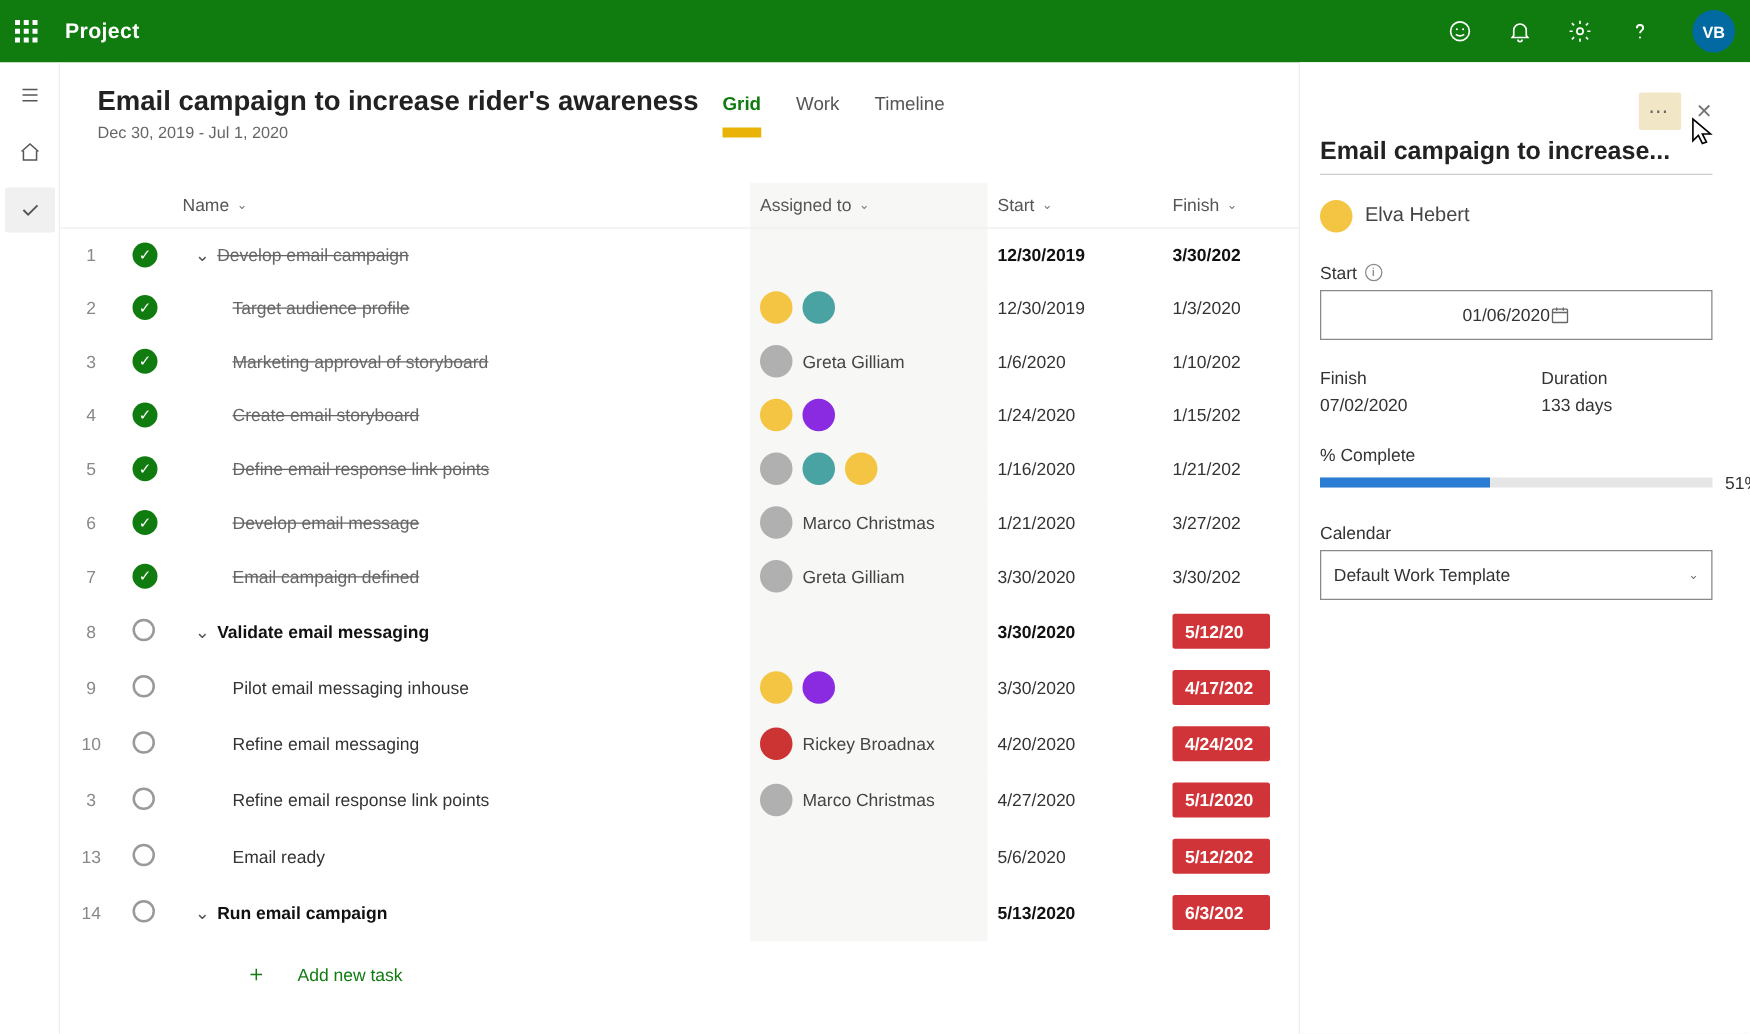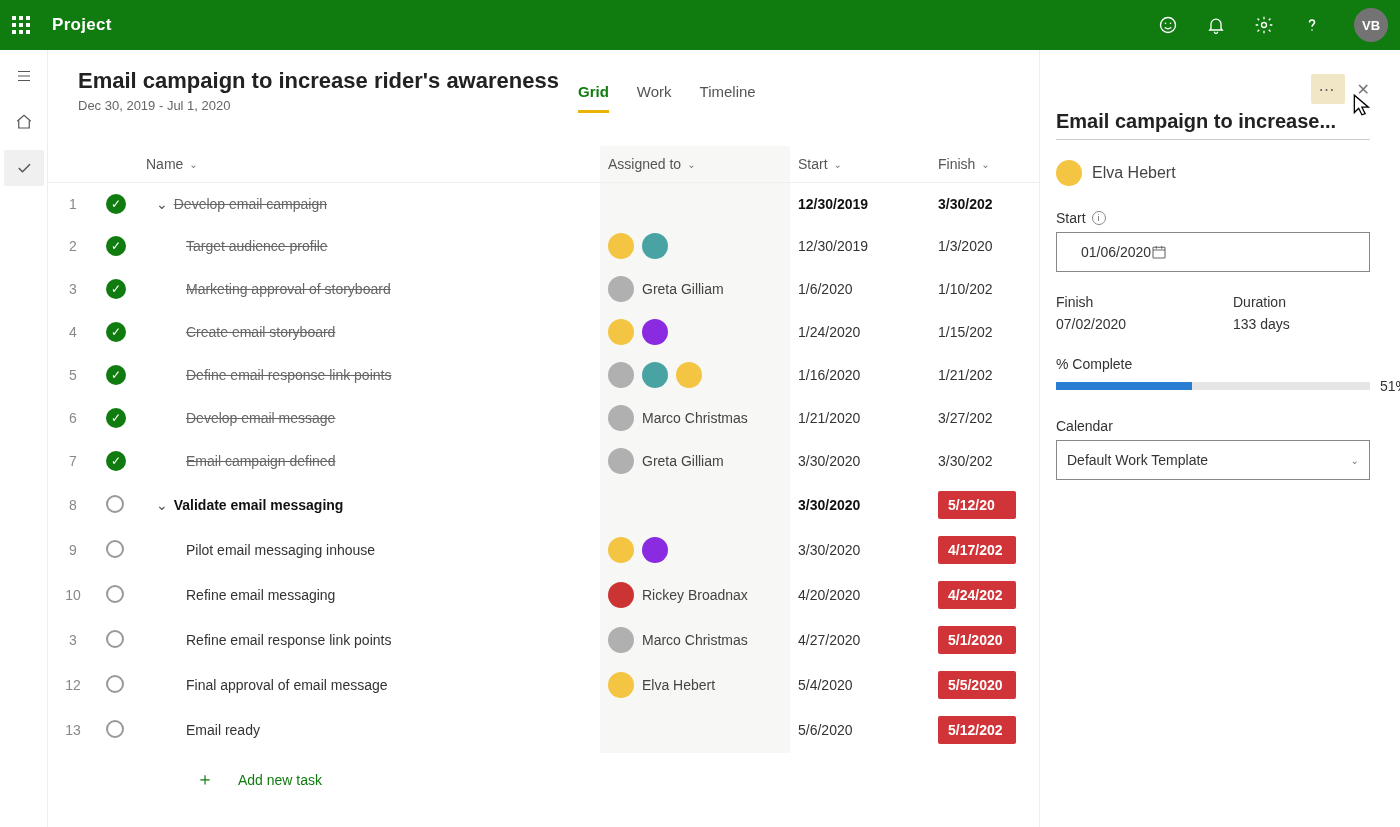--- a/index.html
+++ b/index.html
@@ -7,38 +7,38 @@
   body { width:1400px; height:827px; overflow:hidden; background:#fff; }
 
   
   .topbar { height:50px; background:#107c10; color:#fff; display:flex; align-items:center; padding:0 12px; }
   .tb-left { display:flex; align-items:center; gap:22px; }
   .waffle { width:18px; height:18px; display:grid; grid-template-columns:repeat(3,4px); grid-template-rows:repeat(3,4px); gap:3px; }
   .waffle span { background:#fff; width:4px; height:4px; }
   .brand { font-size:17px; font-weight:600; letter-spacing:0.3px; }
   .tb-right { margin-left:auto; display:flex; align-items:center; gap:28px; font-size:18px; }
   .tb-icon { width:20px; height:20px; display:flex; align-items:center; justify-content:center; cursor:pointer; }
-  .avatar-pink { width:34px; height:34px; border-radius:50%; background:#737373; display:flex; align-items:center; justify-content:center; font-size:13px; font-weight:600; color:#fff; margin-left:4px; }
+  .avatar-pink { width:34px; height:34px; border-radius:50%; background:#0369a1; display:flex; align-items:center; justify-content:center; font-size:13px; font-weight:600; color:#fff; margin-left:4px; }
 
   
   .rail { position:absolute; left:0; top:50px; bottom:0; width:48px; border-right:1px solid #eee; background:#fff; display:flex; flex-direction:column; align-items:center; padding-top:8px; gap:10px; }
   .rail-btn { width:40px; height:36px; display:flex; align-items:center; justify-content:center; color:#555; cursor:pointer; border-radius:2px; }
   .rail-btn.active { background:#f0f0f0; }
 
   
   .main { position:absolute; left:48px; right:0; top:50px; bottom:0; background:#fff; }
 
   
-  .page-head { padding:18px 30px 0 30px; display:flex; align-items:flex-end; }
+  .page-head { padding:18px 30px 0 30px; display:flex; align-items:center; }
   .title-block { flex:0 0 500px; }
   .title { font-size:22px; font-weight:700; color:#222; }
   .subtitle { font-size:13px; color:#666; margin-top:4px; }
   .tabs { display:flex; gap:28px; margin-left:0px; margin-top:4px; font-size:15px; color:#555; }
   .tab { padding-bottom:10px; cursor:pointer; }
-  .tab.active { color:#107c10; font-weight:600; border-bottom:3px solid #eab308; }
+  .tab.active { color:#107c10; font-weight:600; border-bottom:8px solid #eab308; }
 
   
   .grid-wrap { position:absolute; left:0; right:360px; top:96px; bottom:0; overflow:hidden; }
   .grid { width:100%; border-collapse:collapse; font-size:14px; }
   .grid th { text-align:left; font-weight:400; color:#555; padding:10px 8px; border-bottom:1px solid #eee; }
   .grid th .hd { display:flex; align-items:center; gap:6px; }
   .col-num { width:50px; text-align:center; padding-left:30px; color:#888; }
   .col-status { width:40px; }
   .col-name-h { padding-left:90px; }
   .col-assigned { width:190px; background:#f7f7f5; }
@@ -73,21 +73,21 @@
   .panel-top { display:flex; justify-content:flex-end; align-items:center; gap:12px; margin-bottom:6px; position:relative; }
   .more-btn { width:34px; height:30px; background:#f1e7c6; display:flex; align-items:center; justify-content:center; border-radius:2px; cursor:pointer; color:#666; letter-spacing:2px; }
   .close-x { font-size:16px; color:#777; cursor:pointer; }
   .cursor-icon { position:absolute; right:-6px; top:18px; pointer-events:none; }
   .panel-title { font-size:20px; font-weight:600; color:#222; margin:4px 0 6px 0; white-space:nowrap; overflow:hidden; text-overflow:ellipsis; }
   .panel-sep { height:1px; background:#ccc; margin-bottom:20px; }
   .lbl { font-size:14px; color:#333; margin-bottom:8px; }
   .pm-row { display:flex; align-items:center; gap:10px; margin-bottom:24px; }
   .field-label { font-size:14px; color:#333; display:flex; align-items:center; gap:6px; margin-bottom:6px; }
   .info-i { width:14px; height:14px; border-radius:50%; border:1px solid #888; display:inline-flex; align-items:center; justify-content:center; font-size:9px; color:#666; }
-  .input { width:100%; height:40px; border:1px solid #888; padding:0 24px; display:flex; align-items:center; justify-content:flex-start; font-size:14px; }
+  .input { width:100%; height:40px; border:1px solid #888; padding:0 6px; display:flex; align-items:center; justify-content:center; font-size:14px; }
   .cal-icon { width:16px; height:16px; color:#666; }
   .two-col { display:flex; gap:40px; margin-top:22px; }
   .two-col .col { flex:1; }
   .val { font-size:14px; color:#333; margin-top:4px; }
   .pcrow { margin-top:24px; }
   .bar { position:relative; height:8px; background:#e6e6e6; border-radius:1px; margin-top:10px; }
   .bar .fill { position:absolute; left:0; top:0; bottom:0; background:#2b7cd3; }
   .bar .pct-label { position:absolute; left:100%; top:-4px; margin-left:10px; font-size:14px; color:#333; }
   .select { width:100%; height:40px; border:1px solid #888; padding:0 10px; display:flex; align-items:center; justify-content:space-between; font-size:14px; margin-top:6px; }
 
@@ -340,41 +340,38 @@
             <td class="assigned-cell">
               <span class="assignees">
                 <span class="av gray"></span>
                 <span class="aname">Marco Christmas</span>
               </span>
             </td>
             <td>4/27/2020</td>
             <td class="finish-cell"><span class="overdue">5/1/2020</span></td>
           </tr>
           <tr class="row">
-            <td class="col-num">12</td>
-            <td class="col-status"><span class="status-open"></span></td>
-            <td style="padding-left: 48px;"><span class="">Final approval of email message</span></td>
-            <td class="assigned-cell">
-              <span class="assignees">
-                <span class="av yellow"></span>
-                <span class="aname">Elva Hebert</span>
-              </span>
-            </td>
-            <td>5/4/2020</td>
-            <td class="finish-cell"><span class="overdue">5/5/2020</span></td>
-          </tr>
-          <tr class="row">
             <td class="col-num">13</td>
             <td class="col-status"><span class="status-open"></span></td>
             <td style="padding-left: 48px;"><span class="">Email ready</span></td>
             <td class="assigned-cell">
               <span class="assignees"></span>
             </td>
             <td>5/6/2020</td>
             <td class="finish-cell"><span class="overdue">5/12/202</span></td>
+          </tr>
+          <tr class="row">
+            <td class="col-num">14</td>
+            <td class="col-status"><span class="status-open"></span></td>
+            <td style="padding-left: 18px;"><span class="chev">⌄</span><span class="bold">Run email campaign</span></td>
+            <td class="assigned-cell">
+              <span class="assignees"></span>
+            </td>
+            <td><span class="bold">5/13/2020</span></td>
+            <td class="finish-cell"><span class="overdue">6/3/202</span></td>
           </tr>
         </tbody>
       <tbody>
         <tr class="addrow">
           <td></td>
             <td></td>
           <td colspan="4"><span class="plus">＋</span><span class="txt">Add new task</span></td>
         </tr>
       </tbody>
     </table>

